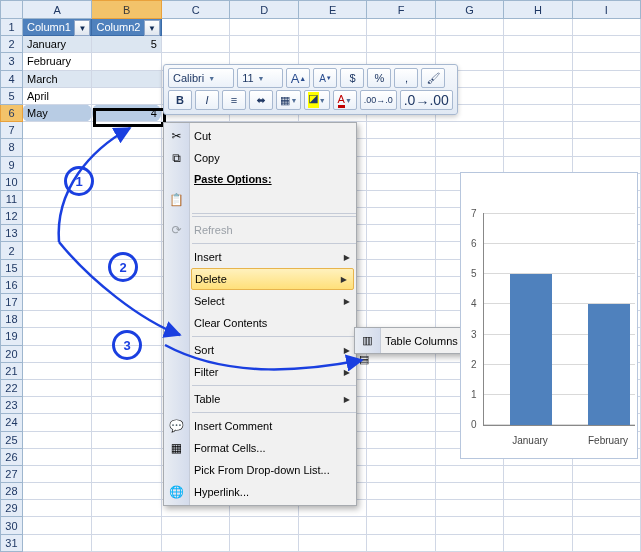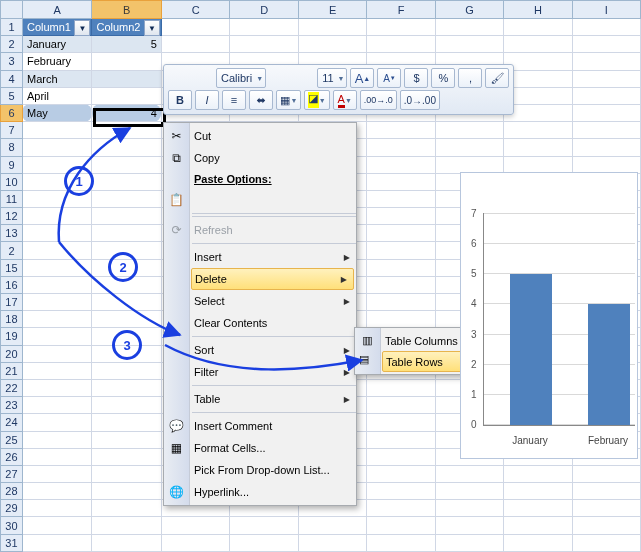--- a/index.html
+++ b/index.html
@@ -89,21 +89,21 @@
   .minibar .combo, .minibar .btn {
     border:1px solid #a7b8d0;
     background: linear-gradient(#fff,#ebf1f9);
     height:18px;
     display:flex; align-items:center; justify-content:center;
     padding:0 3px;
     color:#1f3864;
     border-radius:2px;
     font-size:11px;
   }
-  .minibar .combo { padding:0 2px 0 4px; gap:4px;margin-left:48px;}
+  .minibar .combo { padding:0 18px 0 4px; gap:4px;}
   .minibar .arrow { font-size:7px; color:#516f98;}
   .minibar .btn { min-width:16px;}
   
   .menu {
     position:absolute;
     left:163px; top:122px;
     width:192px;
     background:#f1f1f1;
     border:1px solid #a7abb0;
     box-shadow: 2px 3px 6px rgba(0,0,0,.3);
@@ -610,21 +610,21 @@
     <div class="btn">▦<span class="arrow">▼</span></div>
     <div class="btn">
         <span style="background:#ffff00;border-bottom:3px solid #ffff00;">◪</span>
         <span class="arrow">▼</span>
       </div>
     <div class="btn">
         <span style="color:#c00000;border-bottom:3px solid #c00000;">A</span>
         <span class="arrow">▼</span>
       </div>
     <div class="btn" style="font-size:9px">.00→.0</div>
-    <div class="btn" style="font-size:10px">.0→.00</div>
+    <div class="btn" style="font-size:14px">.0→.00</div>
   </div>
 </div>
 
 <div class="menu">
   <div class="iconcol"></div>
   <ul>
     <li>
         <span class="ico">✂</span>
         <span>Cut</span>
       </li>
@@ -692,23 +692,20 @@
       </li>
   </ul>
 </div>
 
 <div class="submenu">
   <div class="iconcol"></div>
   <ul>
     <li>
         <span class="ico">▥</span>
         <span>Table Columns</span>
-      </li>
-    <li class="hlJ">
-        <span>Table Rows</span>
       </li>
   </ul>
   <span class="ico" style="position:absolute;left:4px;top:25px;">▤</span>
 </div>
 
 <div class="chart">
   <div class="plot" id="plot-area">
     <div class="grid" id="chart-grid">
         <div style="top: 211px;"></div>
         <div style="top: 180.857px;"></div>

